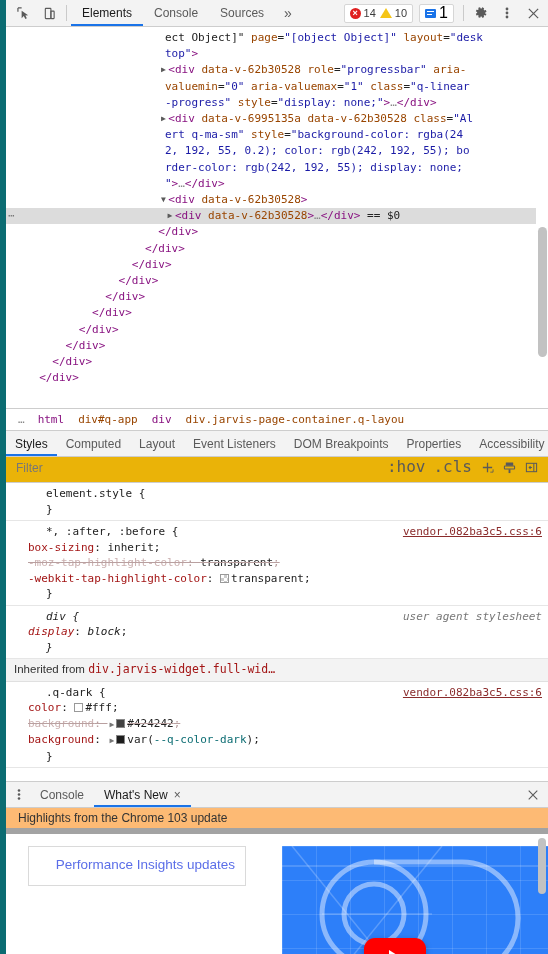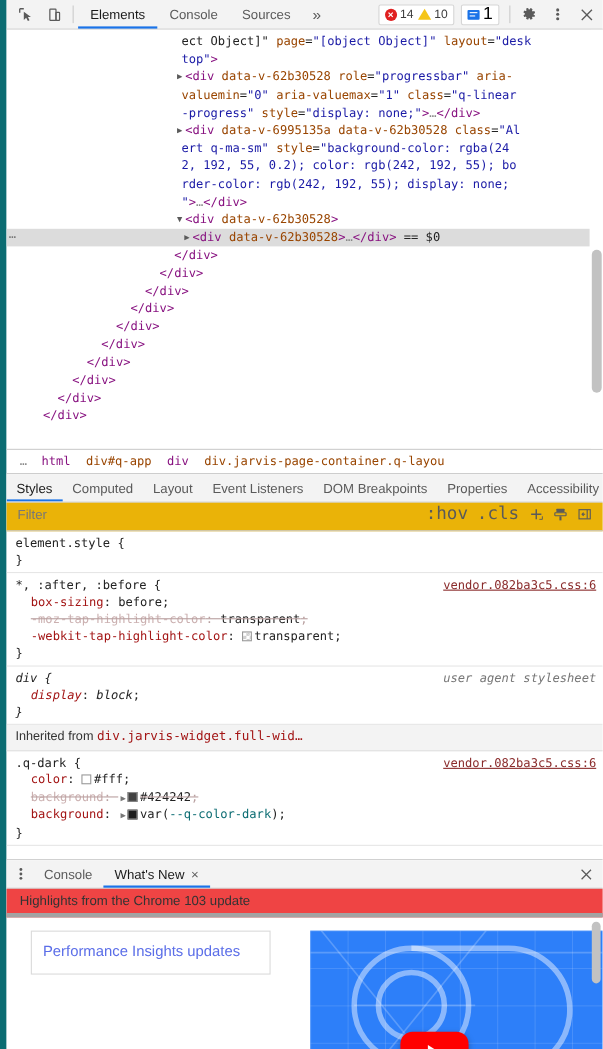--- a/index.html
+++ b/index.html
@@ -209,21 +209,21 @@
     font-size: 11px;
     line-height: 15.5px;
     color: #222;
     padding-bottom: 2px;
   }
   .rule {
     padding: 3px 6px 3px 8px;
     border-bottom: 1px solid #e6e6e6;
     position: relative;
   }
-  .sel { color: #222; }
+  .sel { color: #222; margin-left: 32px; }
   .sel.ua { color: #222; font-style: italic; }
   .origin {
     position: absolute; right: 6px; top: 3px;
     font-size: 11px; color: #8a2b2b;
     text-decoration: underline; cursor: pointer;
   }
   .origin.ua {
     color: #777; font-style: italic; text-decoration: none; cursor: default;
   }
   .prop { padding-left: 14px; }
@@ -288,27 +288,27 @@
   }
   .drawer-close {
     margin-left: auto; width: 26px; height: 22px;
     display: flex; align-items: center; justify-content: center;
     color: #5a5a5a; cursor: pointer; margin-right: 2px;
   }
   .wn-subhdr {
     height: 26px; min-height: 26px;
     display: flex; align-items: center; padding-left: 12px;
     font-size: 12px; color: #333;
-    background: #ef4444; border-bottom: 4px solid #a3a3a3;
+    background: #fdba74; border-bottom: 6px solid #a3a3a3;
   }
   .wn-body {
     flex: 1; display: flex; gap: 0; padding: 12px 0 0 22px;
     min-height: 0; overflow: hidden; position: relative;
   }
-  .wn-cards { width: 220px; display: flex; flex-direction: column; gap: 8px; }
+  .wn-cards { width: 220px; display: flex; flex-direction: column; gap: 8px; text-align: right; }
   .wn-card {
     border: 1px solid #dadada; background: #fff;
     padding: 8px 10px 10px 10px;
   }
   .wn-card-title {
     color: #5b6ee8; font-size: 13.5px; line-height: 20px;
     cursor: pointer;
   }
   .wn-card-desc {
     color: #3c3c3c; font-size: 12px; line-height: 15px; margin-top: 4px;
@@ -469,21 +469,21 @@
     </div>
 
     <div class="rules" id="rules">
         <div class="rule">
           <div class="sel">element.style {</div>
           <div class="sel">}</div>
         </div>
         <div class="rule">
           <div class="origin">vendor.082ba3c5.css:6</div>
           <div class="sel">*, :after, :before {</div>
-          <div class="prop"><span class="pname">box-sizing</span><span>: </span><span class="pval">before</span><span>;</span></div>
+          <div class="prop"><span class="pname">box-sizing</span><span>: </span><span class="pval">inherit</span><span>;</span></div>
           <div class="prop struck"><span class="pname">-moz-tap-highlight-color</span><span>: </span><span class="pval">transparent</span><span>;</span></div>
           <div class="prop"><span class="pname">-webkit-tap-highlight-color</span><span>: </span><span class="swatch checker"></span><span class="pval">transparent</span><span>;</span></div>
           <div class="sel">}</div>
         </div>
         <div class="rule italic-rule">
           <div class="origin ua">user agent stylesheet</div>
           <div class="sel ua">div {</div>
           <div class="prop"><span class="pname">display</span><span>: </span><span class="pval">block</span><span>;</span></div>
           <div class="sel ua">}</div>
         </div>

